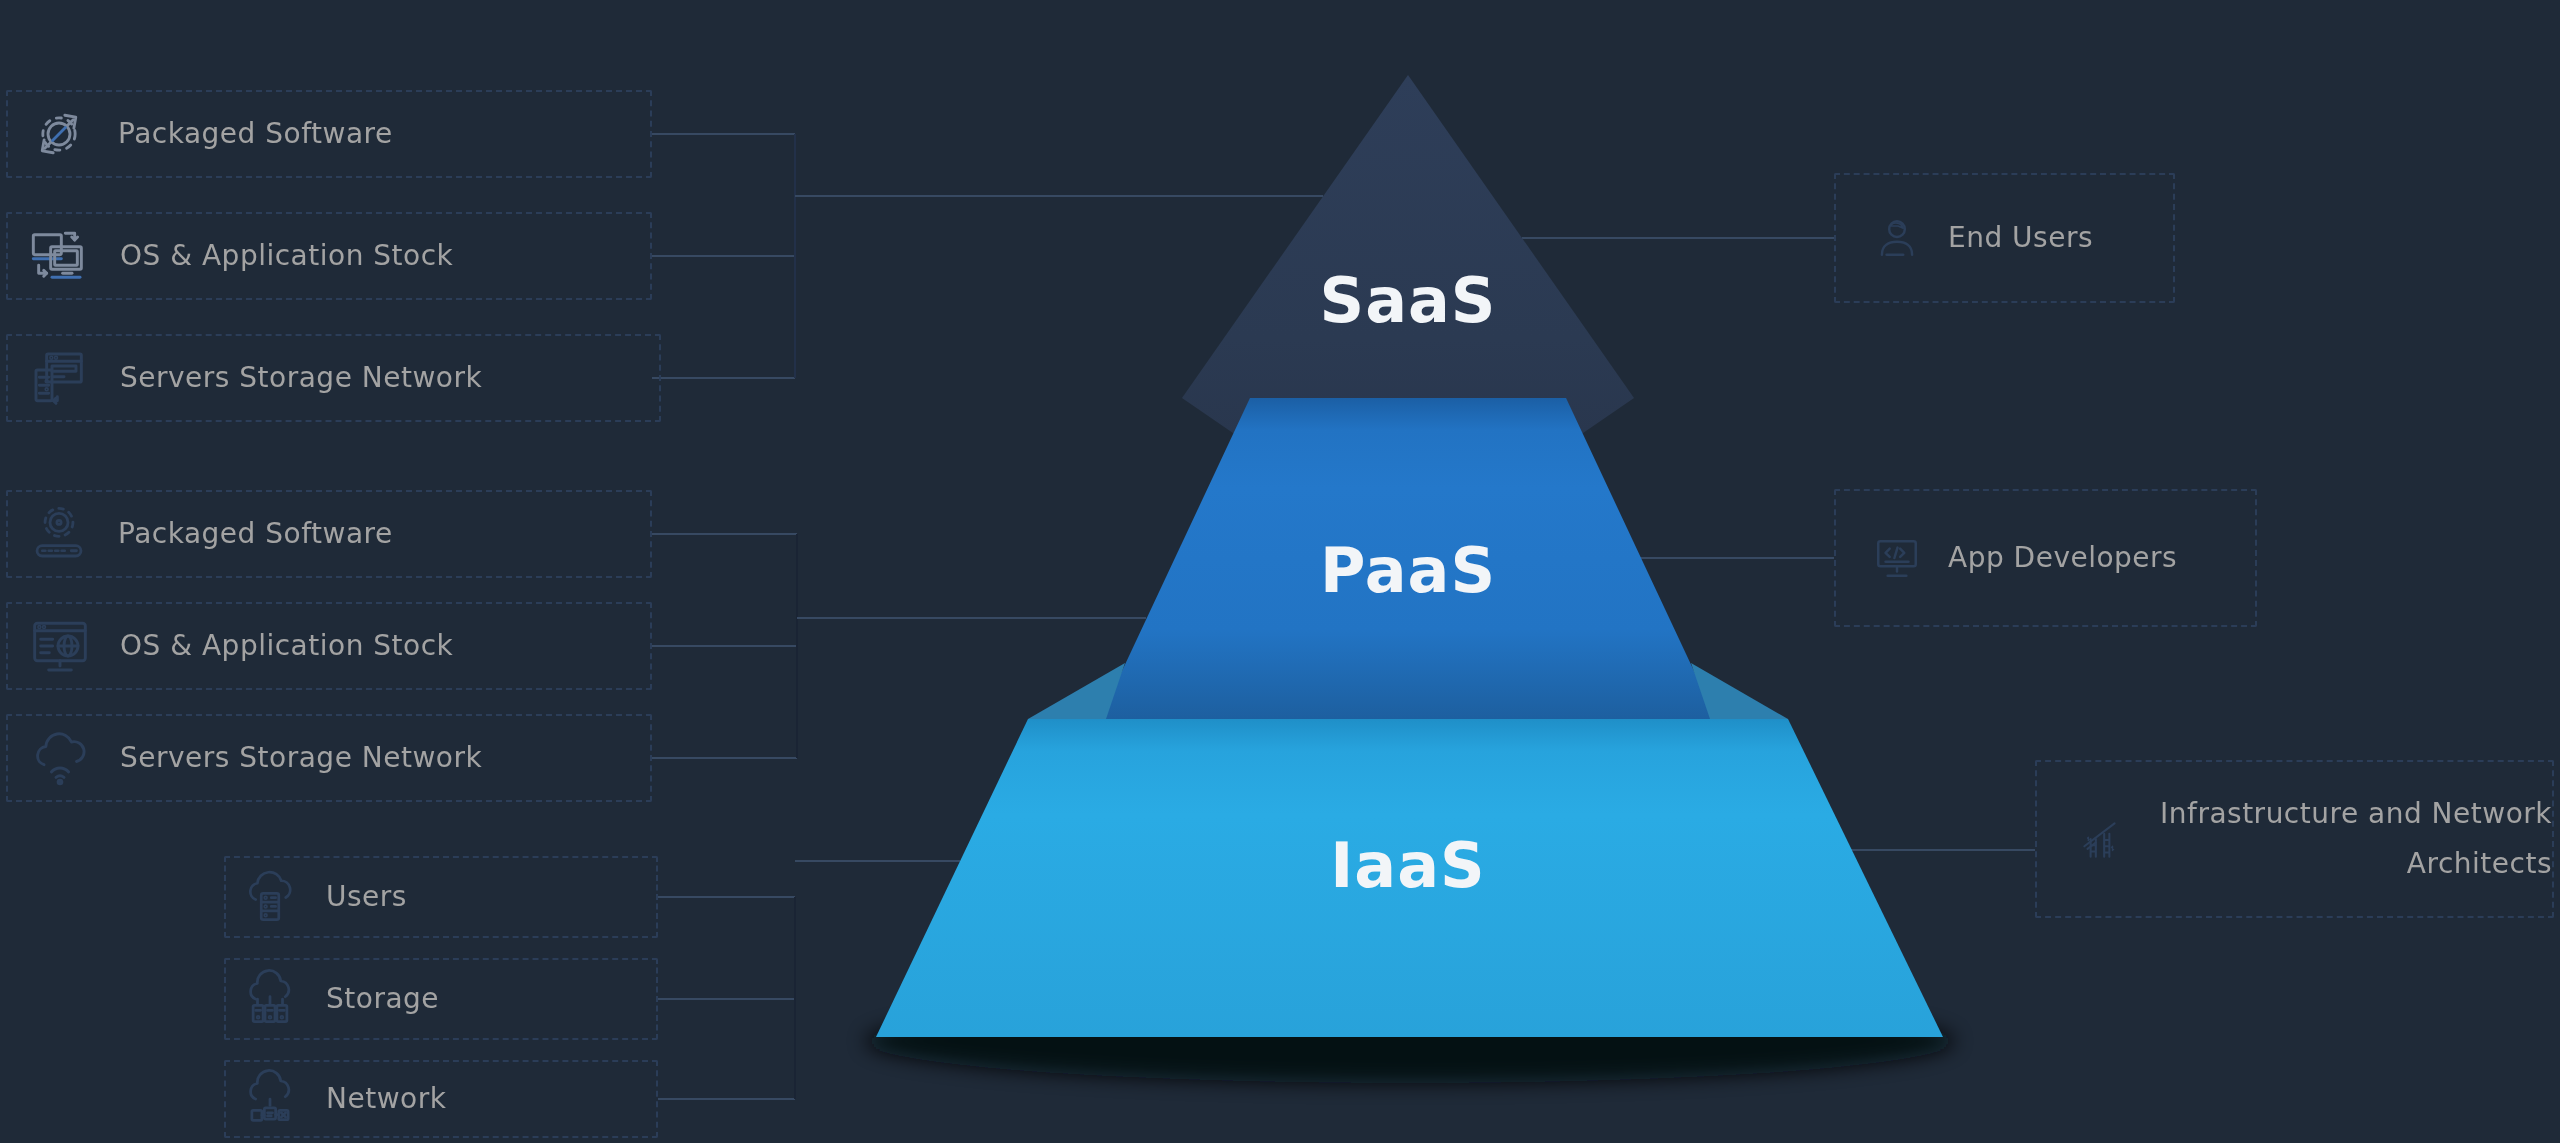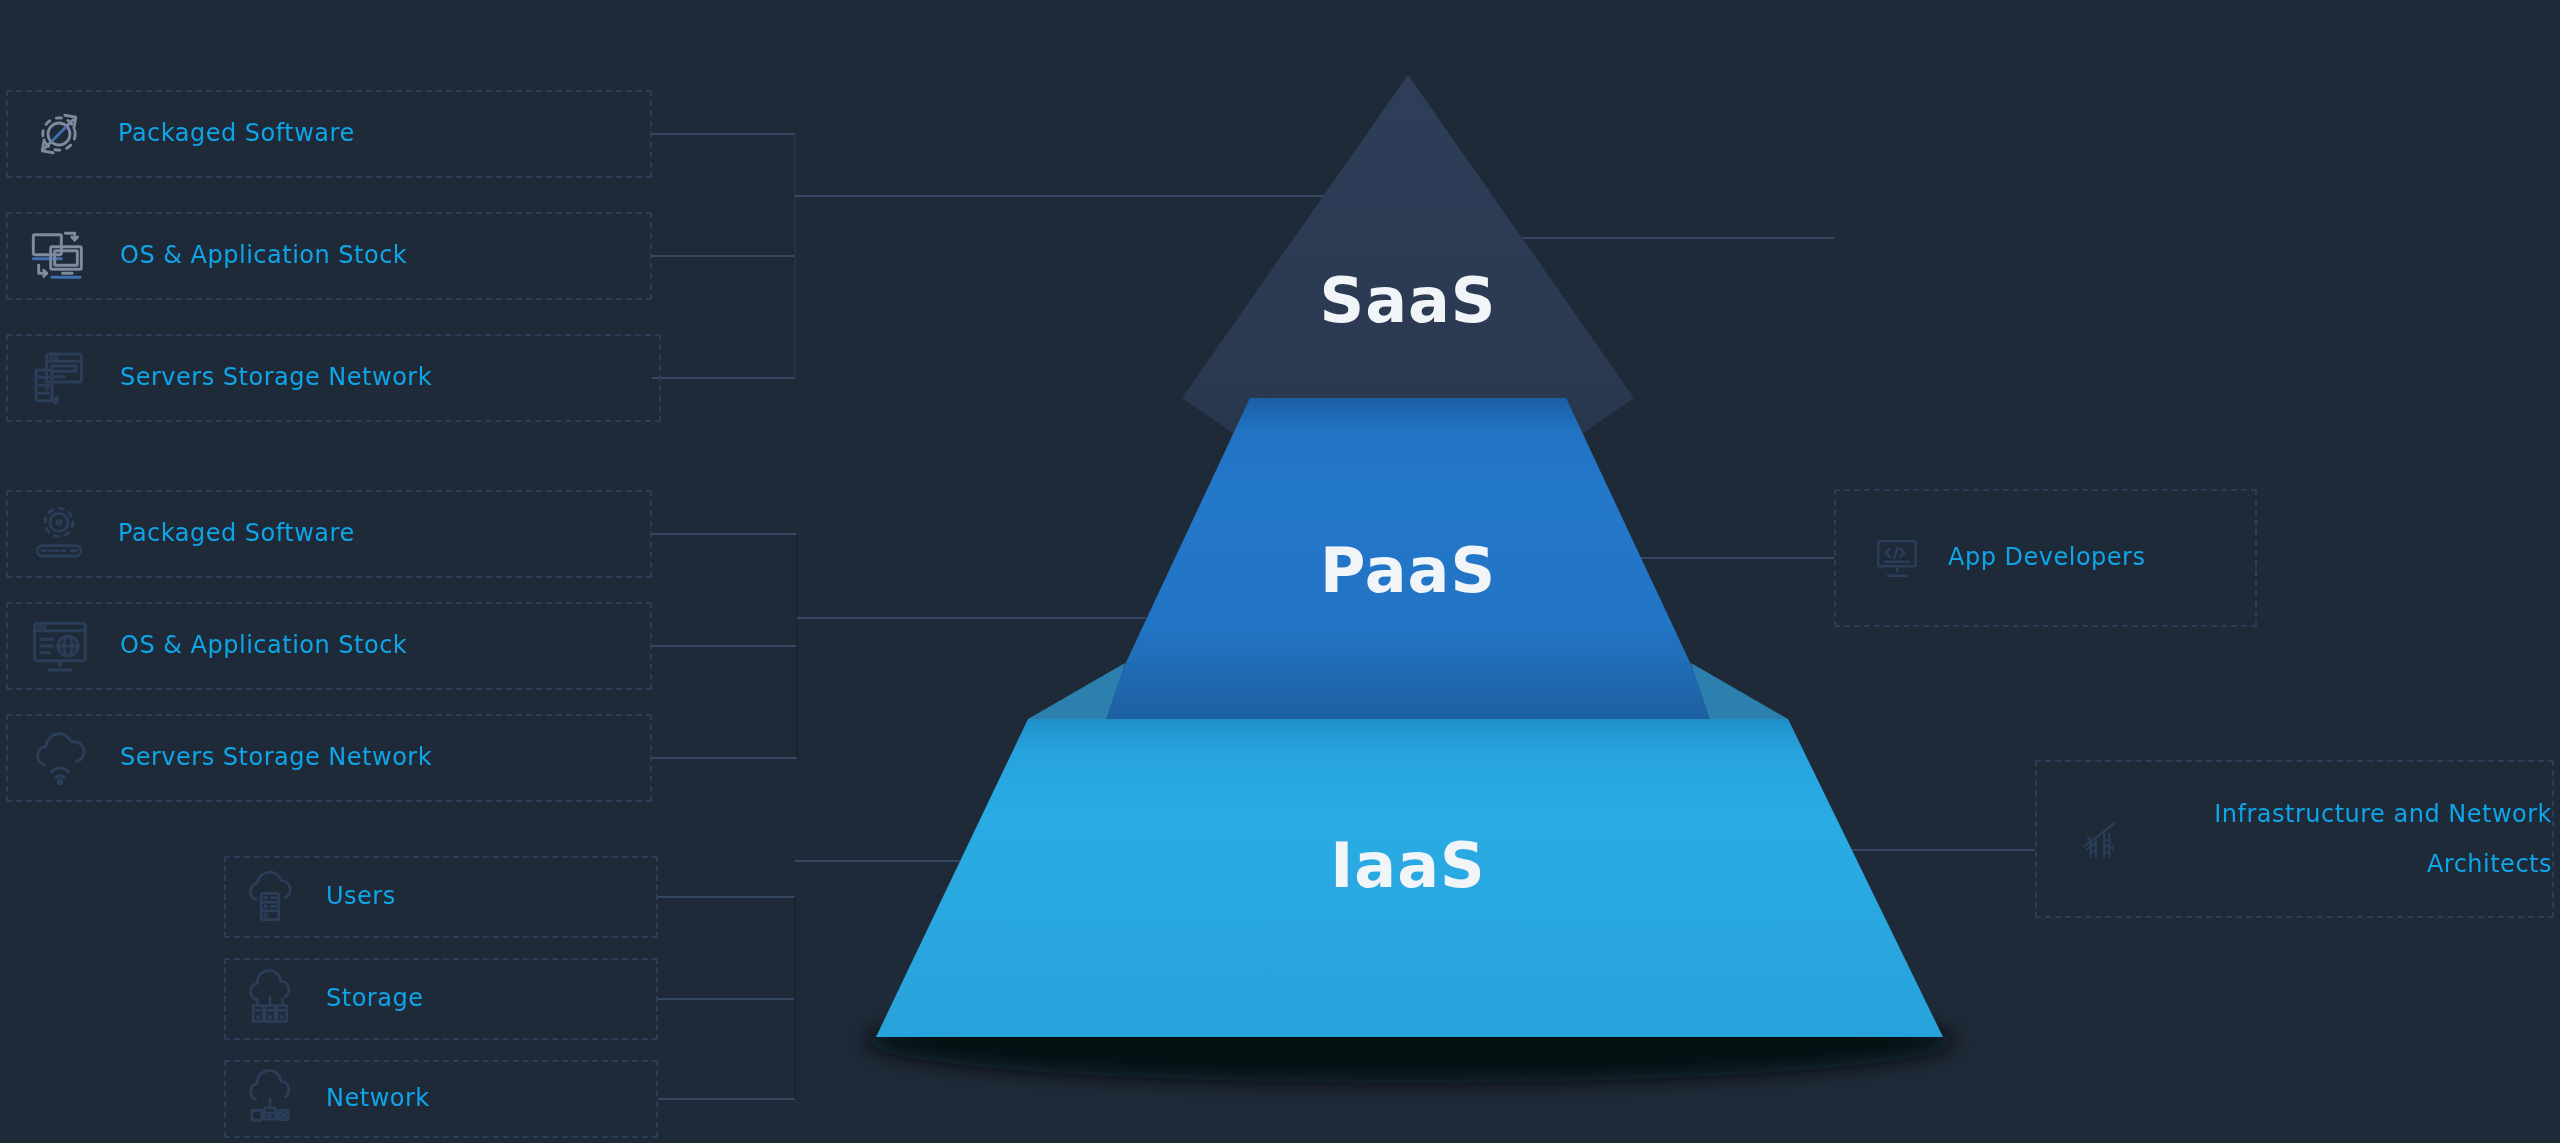--- a/index.html
+++ b/index.html
@@ -7,21 +7,21 @@
     position:relative;width:2560px;height:1143px;overflow:hidden;
     background:#1f2a38;font-family:"DejaVu Sans",sans-serif;
   }
   svg.overlay{position:absolute;left:0;top:0;width:2560px;height:1143px;}
   .lbox{
     position:absolute;box-sizing:border-box;
     border:2px dashed #2b3d58;border-radius:2px;
     display:flex;align-items:center;
   }
   .lbl{
-    font-size:24px;font-weight:500;color:#0ea5e9;letter-spacing:.5px;
+    font-size:28px;font-weight:500;color:#a3a3a3;letter-spacing:.5px;
     white-space:nowrap;line-height:1.3;
   }
   .lbl.wrap{white-space:normal;line-height:50px;}
   .ic{flex:0 0 auto;margin:0 28px 0 20px;}
   .ic svg{display:block;}
   .g3 .ic{margin:0 26px 0 14px;}
   .rbox .ic{margin:0 26px 0 36px;}
   .rbox.infra .ic{margin:0 28px 0 38px;}
   .ic-light{color:#7e8a9d;}
   .ic-dark{color:#2b3e59;}
@@ -234,20 +234,31 @@
         <rect x="19.5" y="31" width="9" height="9" rx="1"></rect>
         <rect x="31" y="33" width="7.5" height="7.5" rx="1"></rect>
         <path d="M33 35 l3.5 3.5 M36.5 35 l-3.5 3.5"></path>
         <path d="M17.5 37 h2 M28.5 36.5 h2.5"></path>
         <path d="M22 35 h4 M22 37.5 h3"></path>
       </svg>
     </span>
     <span class="lbl">Network</span>
   </div>
 
+  <div class="lbox rbox" style="left:1834px;top:173px;width:341px;height:130px;">
+    <span class="ic ic-dark">
+      <svg width="50" height="50" viewBox="0 0 48 48" fill="none" stroke="currentColor" stroke-width="2.4" stroke-linecap="round" stroke-linejoin="round">
+        <circle cx="24" cy="15.5" r="7.5"></circle>
+        <path d="M17.5 12 a7.5,7.5 0 0 1 12.5 2.5 l-5 -2 h-6.5z" stroke-width="1.6"></path>
+        <path d="M9.5 40 C9.5 31 16 27.5 24 27.5 S38.5 31 38.5 40"></path>
+        <path d="M14 40 h16"></path>
+      </svg>
+    </span>
+    <span class="lbl">End Users</span>
+  </div>
 
   <div class="lbox rbox" style="left:1834px;top:489px;width:423px;height:138px;">
     <span class="ic ic-dark">
       <svg width="50" height="50" viewBox="0 0 48 48" fill="none" stroke="currentColor" stroke-width="2.4" stroke-linecap="round" stroke-linejoin="round">
         <rect x="6" y="8" width="36" height="24" rx="2"></rect>
         <polyline points="17,15 13,19 17,23"></polyline>
         <polyline points="27,15 31,19 27,23"></polyline>
         <path d="M24.5 14 l-3 10"></path>
         <path d="M13 27.5 h22"></path>
         <path d="M24 32 v5 M15 41 h18"></path>

